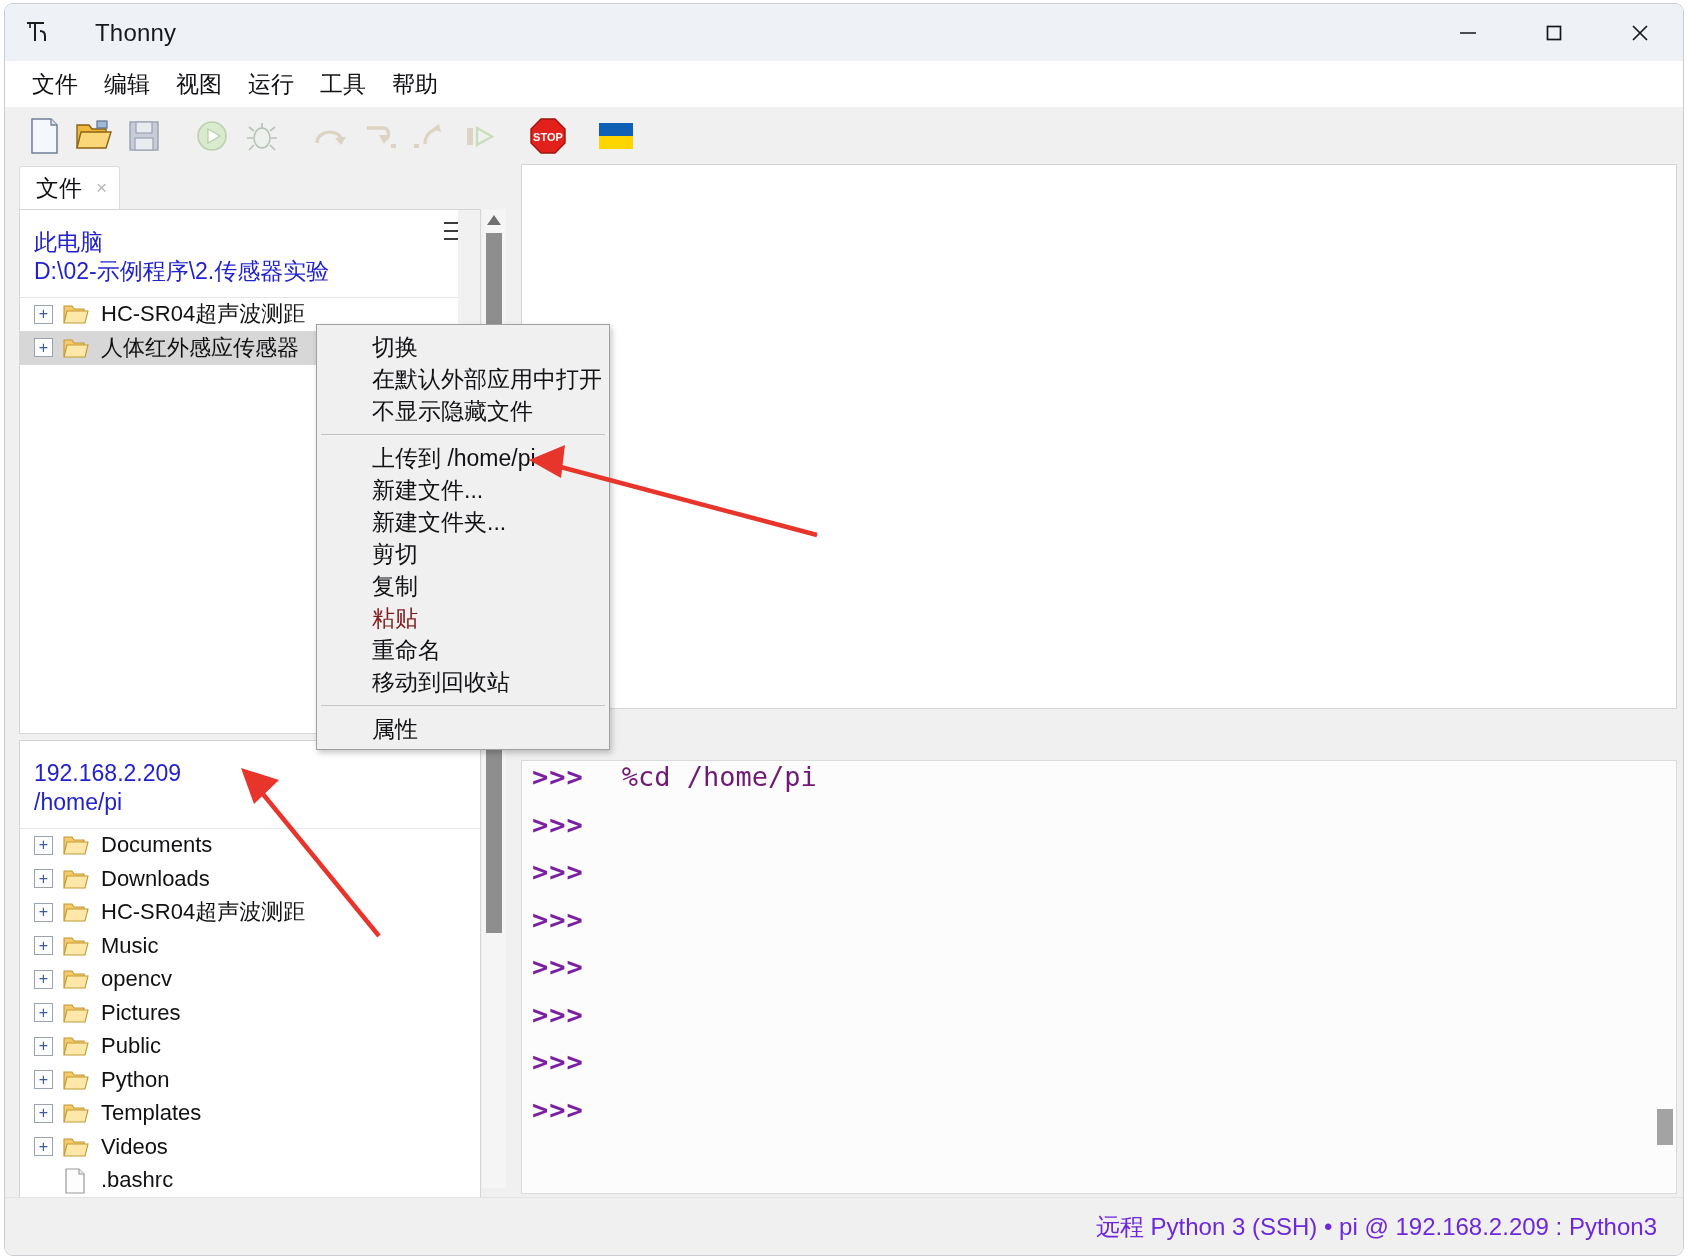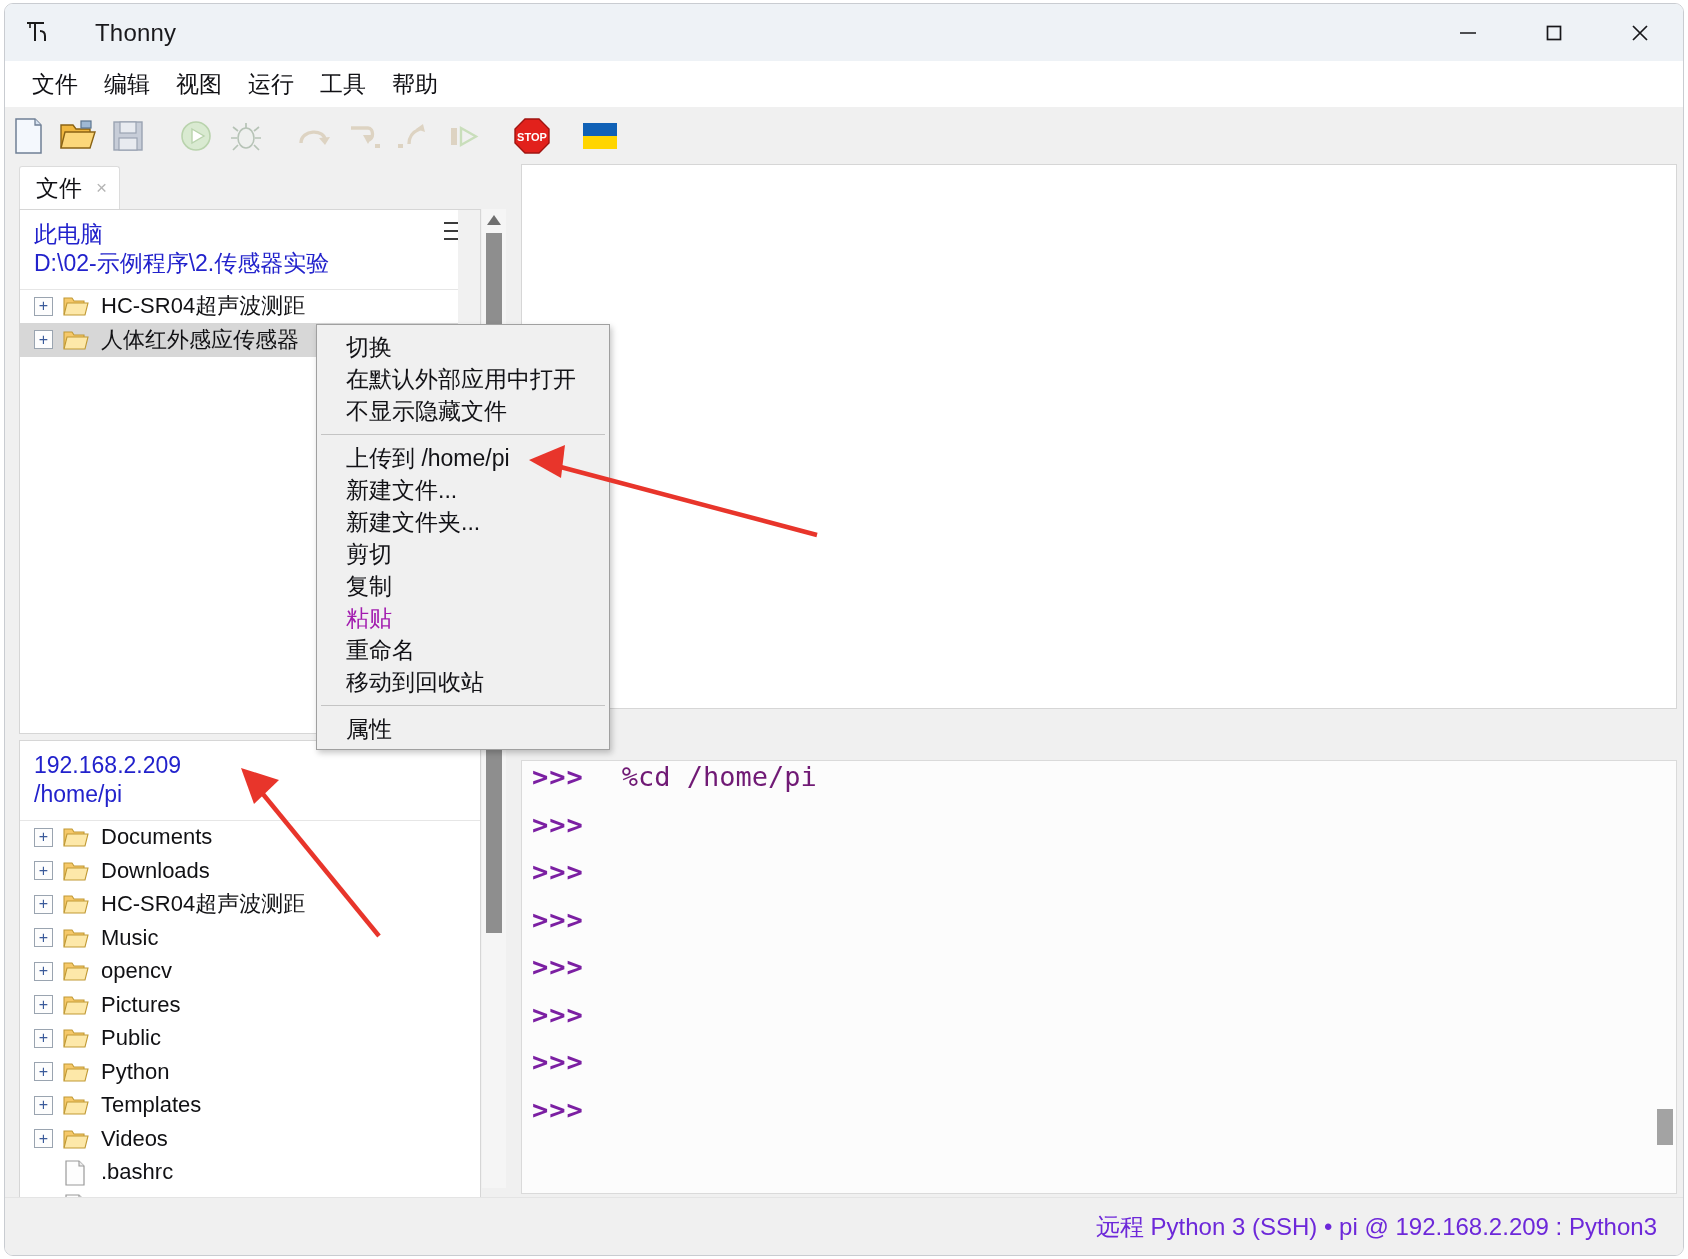--- a/index.html
+++ b/index.html
@@ -73,20 +73,21 @@
     cursor: default;
     font-family: "Liberation Sans", sans-serif;
   }
 
   
   #toolbar {
     height: 57px;
     background: #f0f0f0;
     display: flex;
     align-items: center;
+    padding-left: 16px;
     border-bottom: 1px solid #e2e2e2;
   }
   .tbtn {
     width: 46px; height: 46px;
     display: flex; align-items: center; justify-content: center;
     margin-right: 4px;
   }
   .tb-gap { width: 18px; }
 
   
@@ -141,21 +142,21 @@
   #tree-local {
     left: 14px; top: 45px;
     width: 462px; height: 525px;
   }
   #tree-remote {
     left: 14px; top: 576px;
     width: 462px; height: 385px;
   }
 
   .tree-header {
-    padding: 10px 14px 10px 14px;
+    padding: 18px 14px 10px 14px;
     border-bottom: 1px solid #e6e6e6;
     position: relative;
   }
   .tree-header .line1 {
     font-size: 23px;
     color: #2222cc;
     line-height: 1.25;
   }
   .tree-header .line2 {
     font-size: 23px;
@@ -301,26 +302,26 @@
     background: #f0f0f0;
     border: 1px solid #a0a0a0;
     box-shadow: 2px 3px 6px rgba(0,0,0,.22);
     padding: 6px 0 4px 0;
     z-index: 50;
   }
   .ctxitem {
     height: 32px;
     display: flex;
     align-items: center;
-    padding-left: 29px;
+    padding-left: 55px;
     font-size: 23px;
     color: #121216;
     white-space: nowrap;
   }
-  .ctxitem.disabled { color: #a21caf; }
+  .ctxitem.disabled { color: #7f1d1d; }
   .ctxsep {
     height: 1px;
     background: #c4c4c4;
     margin: 7px 4px 7px 4px;
   }
 
   
   .arrowlayer {
     position: absolute;
     left: 0; top: 0; width: 1688px; height: 1259px;

